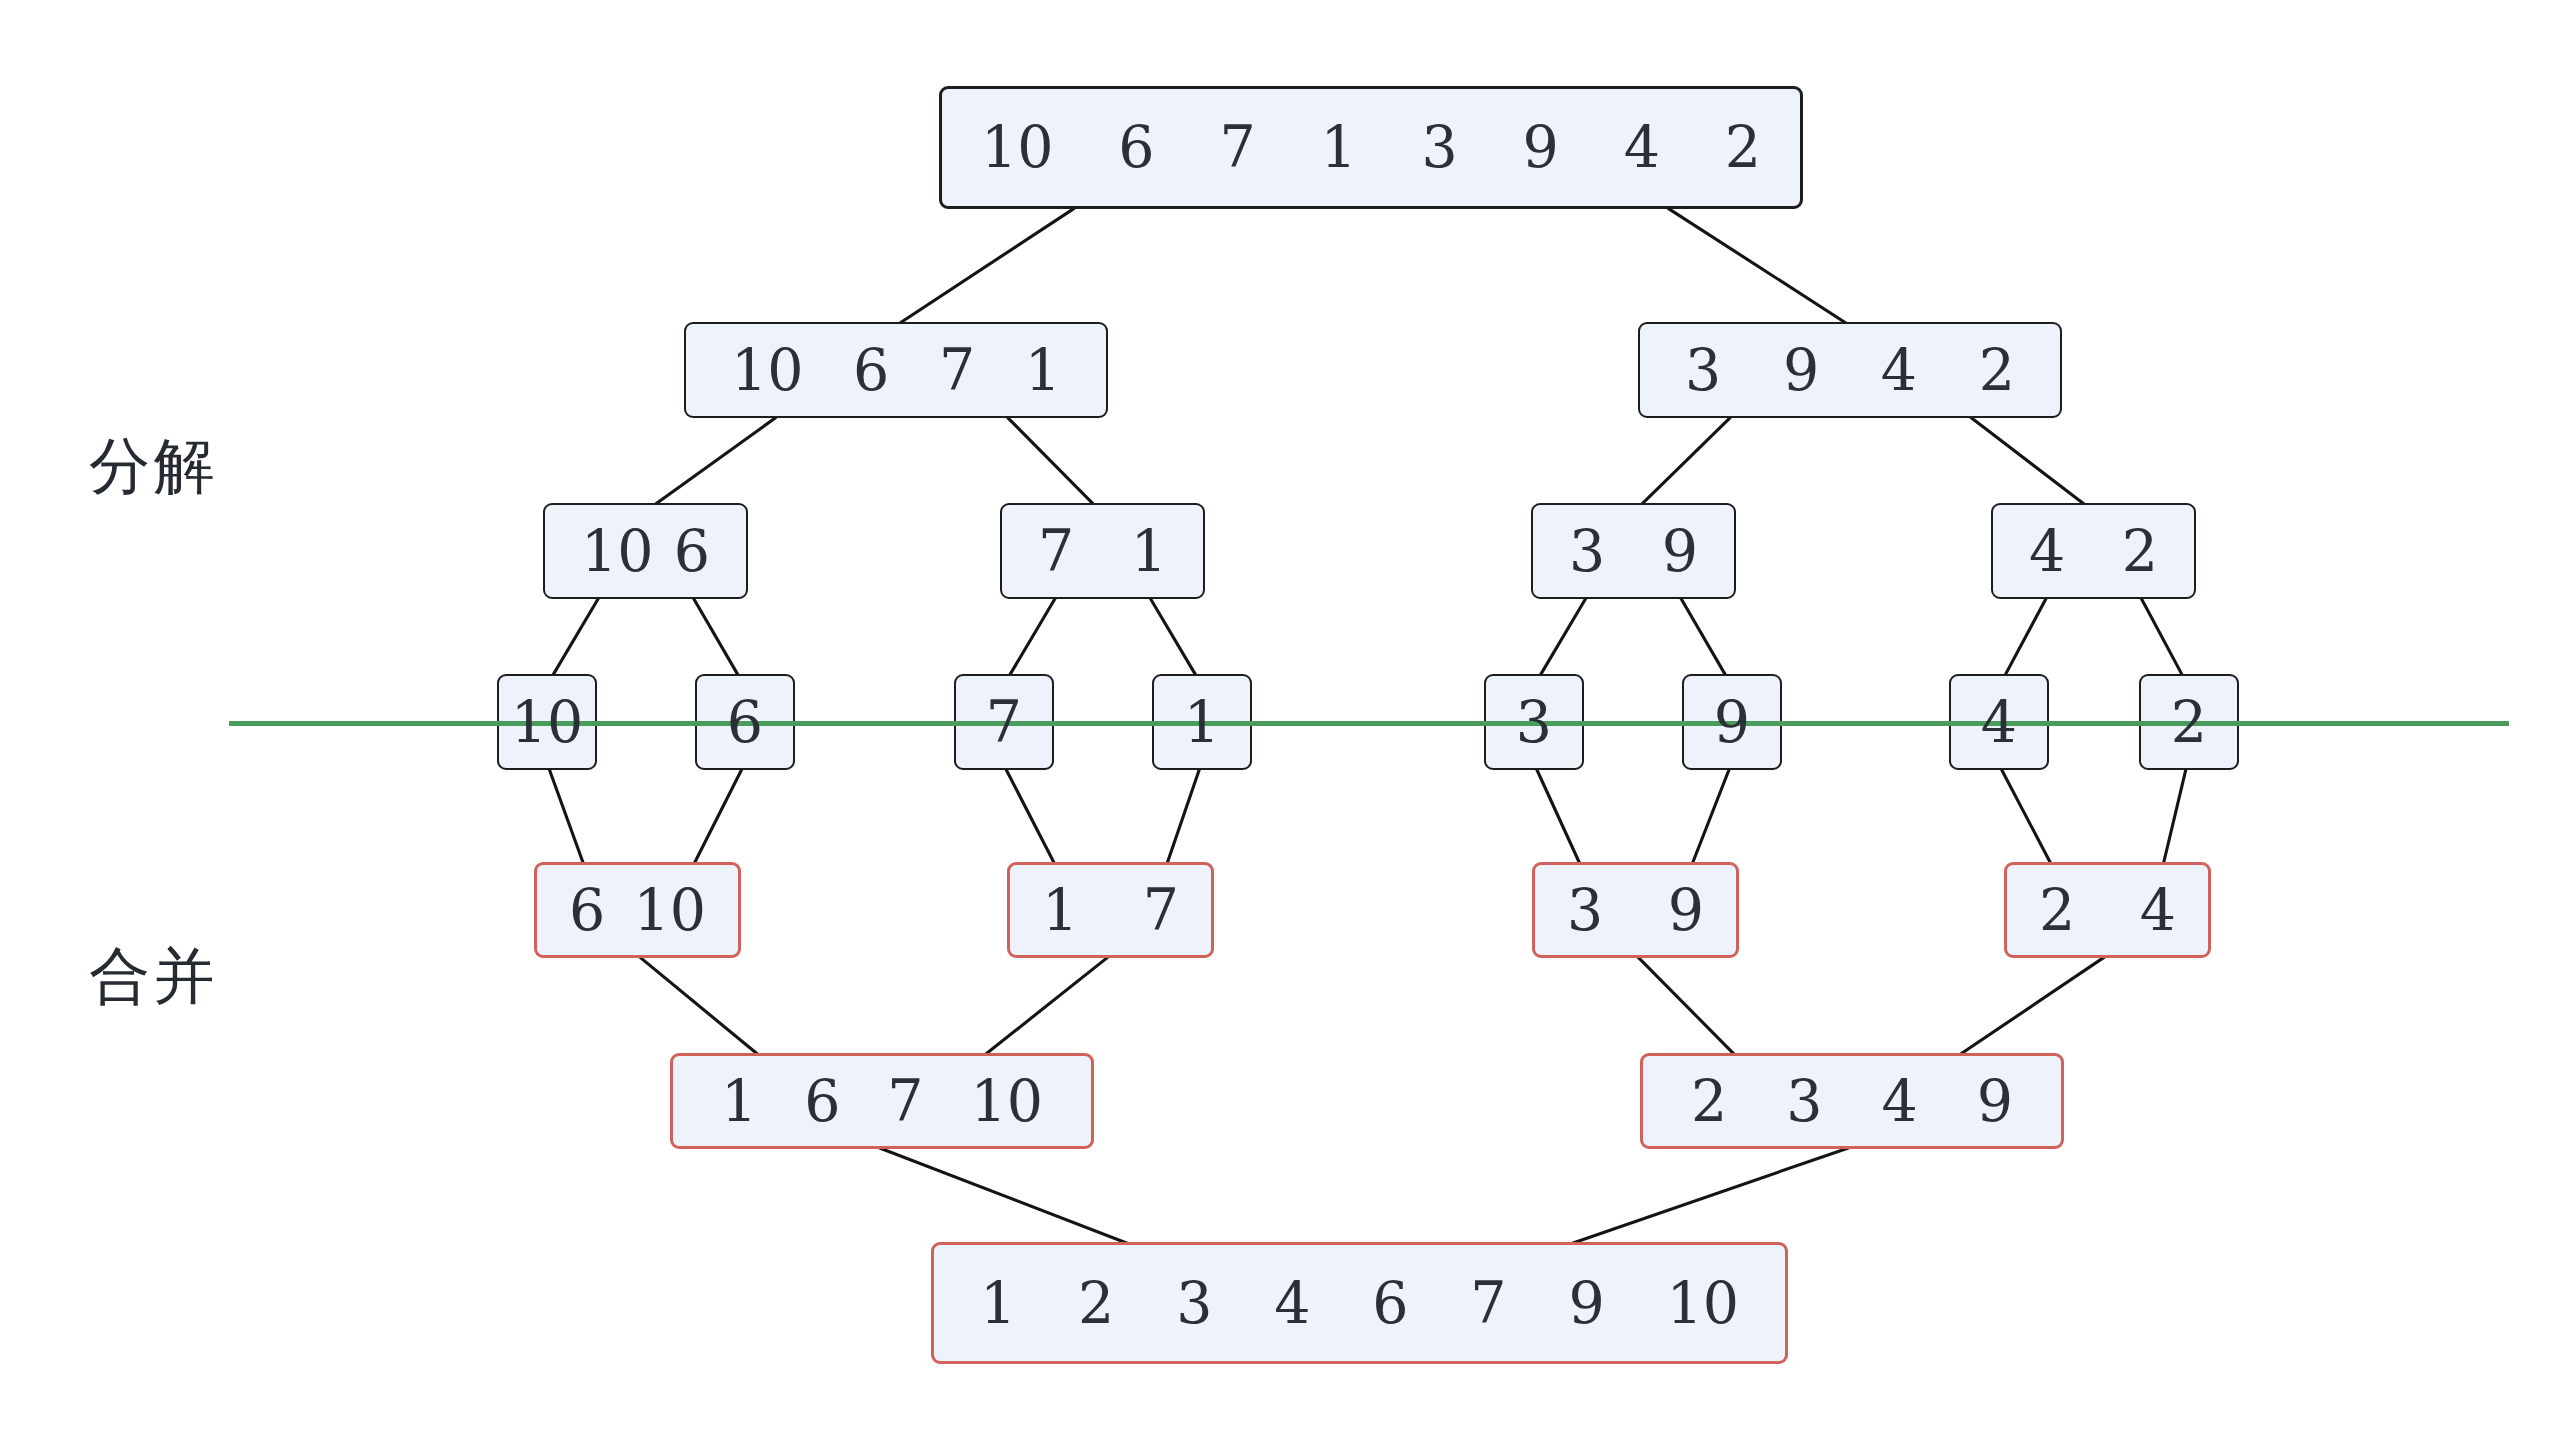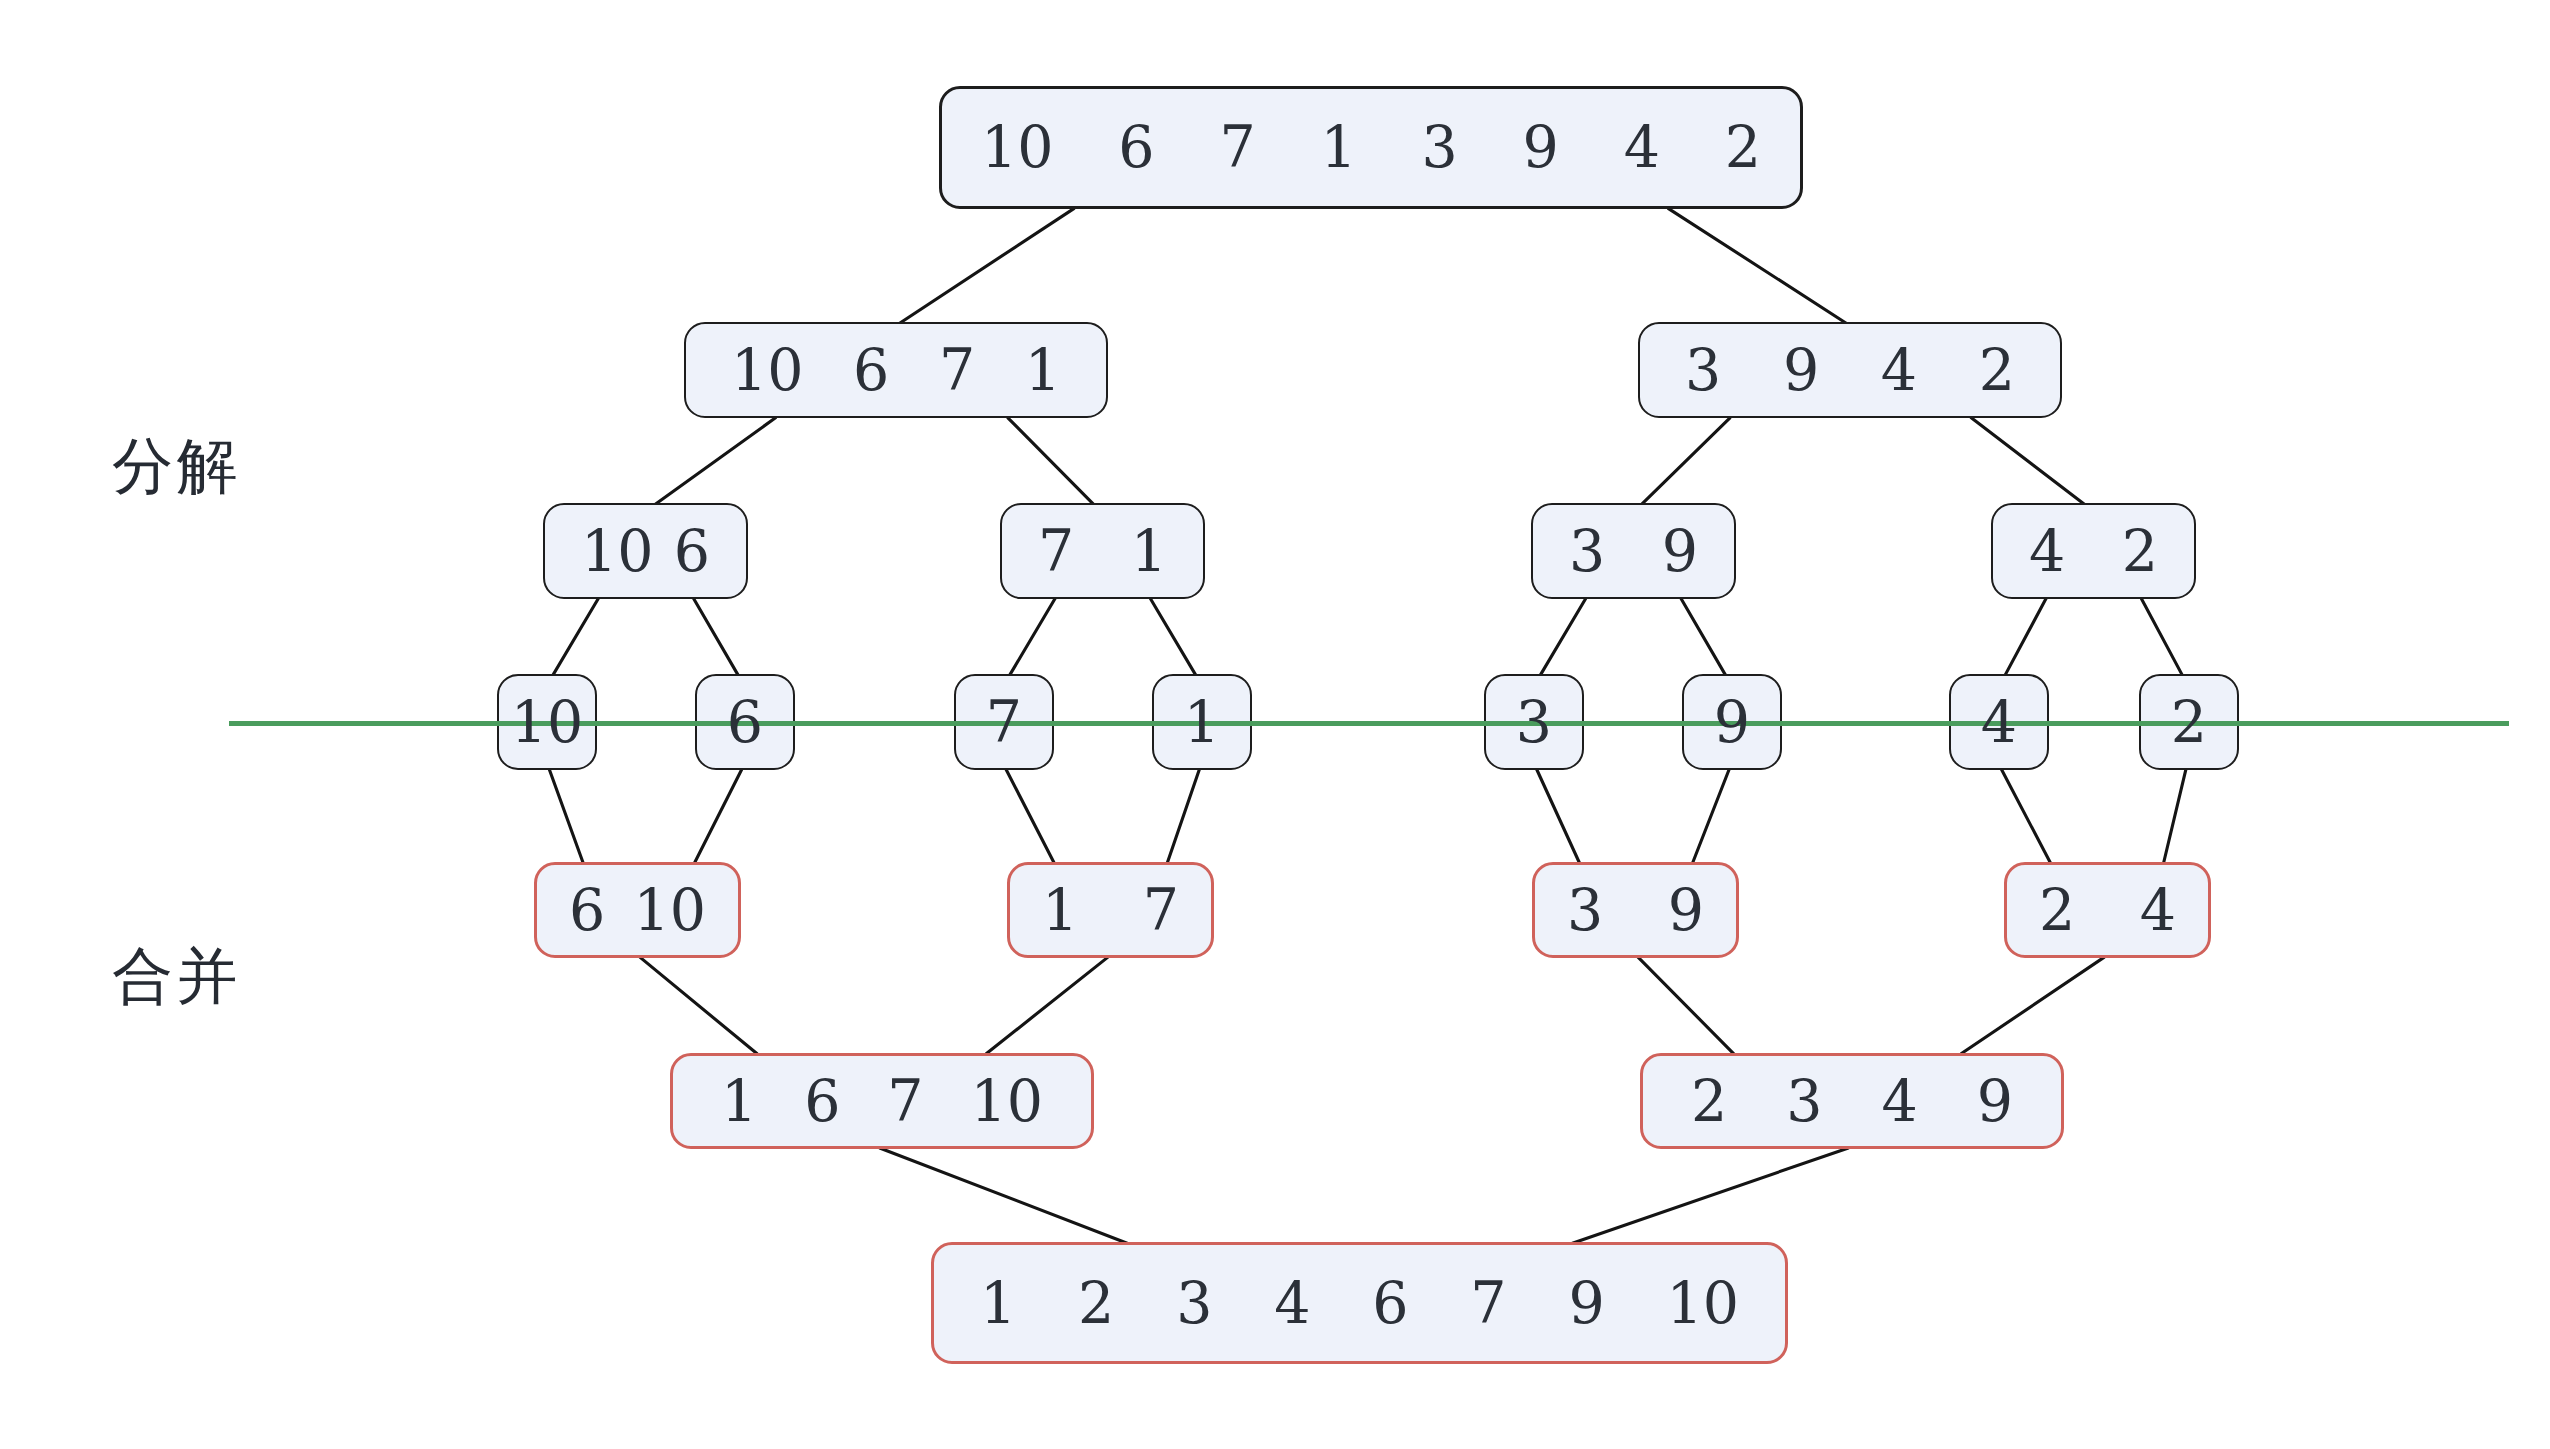--- a/index.html
+++ b/index.html
@@ -5,37 +5,37 @@
   html,body{margin:0;padding:0;background:#ffffff;}
   body{
     width:2550px;height:1450px;position:relative;overflow:hidden;
     font-family:"DejaVu Serif", serif;
   }
   #edges{position:absolute;left:0;top:0;width:2550px;height:1450px;}
   .node{
     position:absolute;
     background:#eef2fa;
     border:3.6px solid #1d1d1d;
-    border-radius:21px;
+    border-radius:9px;
     box-sizing:border-box;
     display:flex;align-items:center;justify-content:space-between;
     font-size:57px;color:#2b3038;
   }
   .node.merge{border-color:#d0625b;}
   .node.single{justify-content:center;}
   .num{position:relative;z-index:6;line-height:1;}
   .divider{
     position:absolute;left:229px;top:721px;width:2280px;height:5.3px;
     background:#4a9c5d;z-index:4;
   }
   .phase-label{
     position:absolute;left:89px;
     font-family:"DejaVu Sans", sans-serif;
     font-size:61px;font-weight:500;color:#262b33;z-index:6;
-    letter-spacing:3.6px;white-space:nowrap;margin-left:23px;
+    letter-spacing:3.6px;white-space:nowrap;
   }
   
   #n-root   {left:939px;top:86px;  width:864px;height:123px;padding:0 39px;}
   #n-dl     {left:684px; top:322px; width:424px;height:96px;padding:0 45px;border-width:2.7px;}
   #n-dr     {left:1638px;top:322px; width:424px;height:96px;padding:0 45px;border-width:2.7px;}
   #n-dll    {left:543px; top:503px; width:205px;height:96px;padding:0 36px;border-width:2.7px;}
   #n-dlr    {left:1000px;top:503px; width:205px;height:96px;padding:0 36px;border-width:2.7px;}
   #n-drl    {left:1531px;top:503px; width:205px;height:96px;padding:0 36px;border-width:2.7px;}
   #n-drr    {left:1991px;top:503px; width:205px;height:96px;padding:0 36px;border-width:2.7px;}
   #n-s0{left:497px; top:674px;width:100px;height:96px;border-width:2.7px;}

